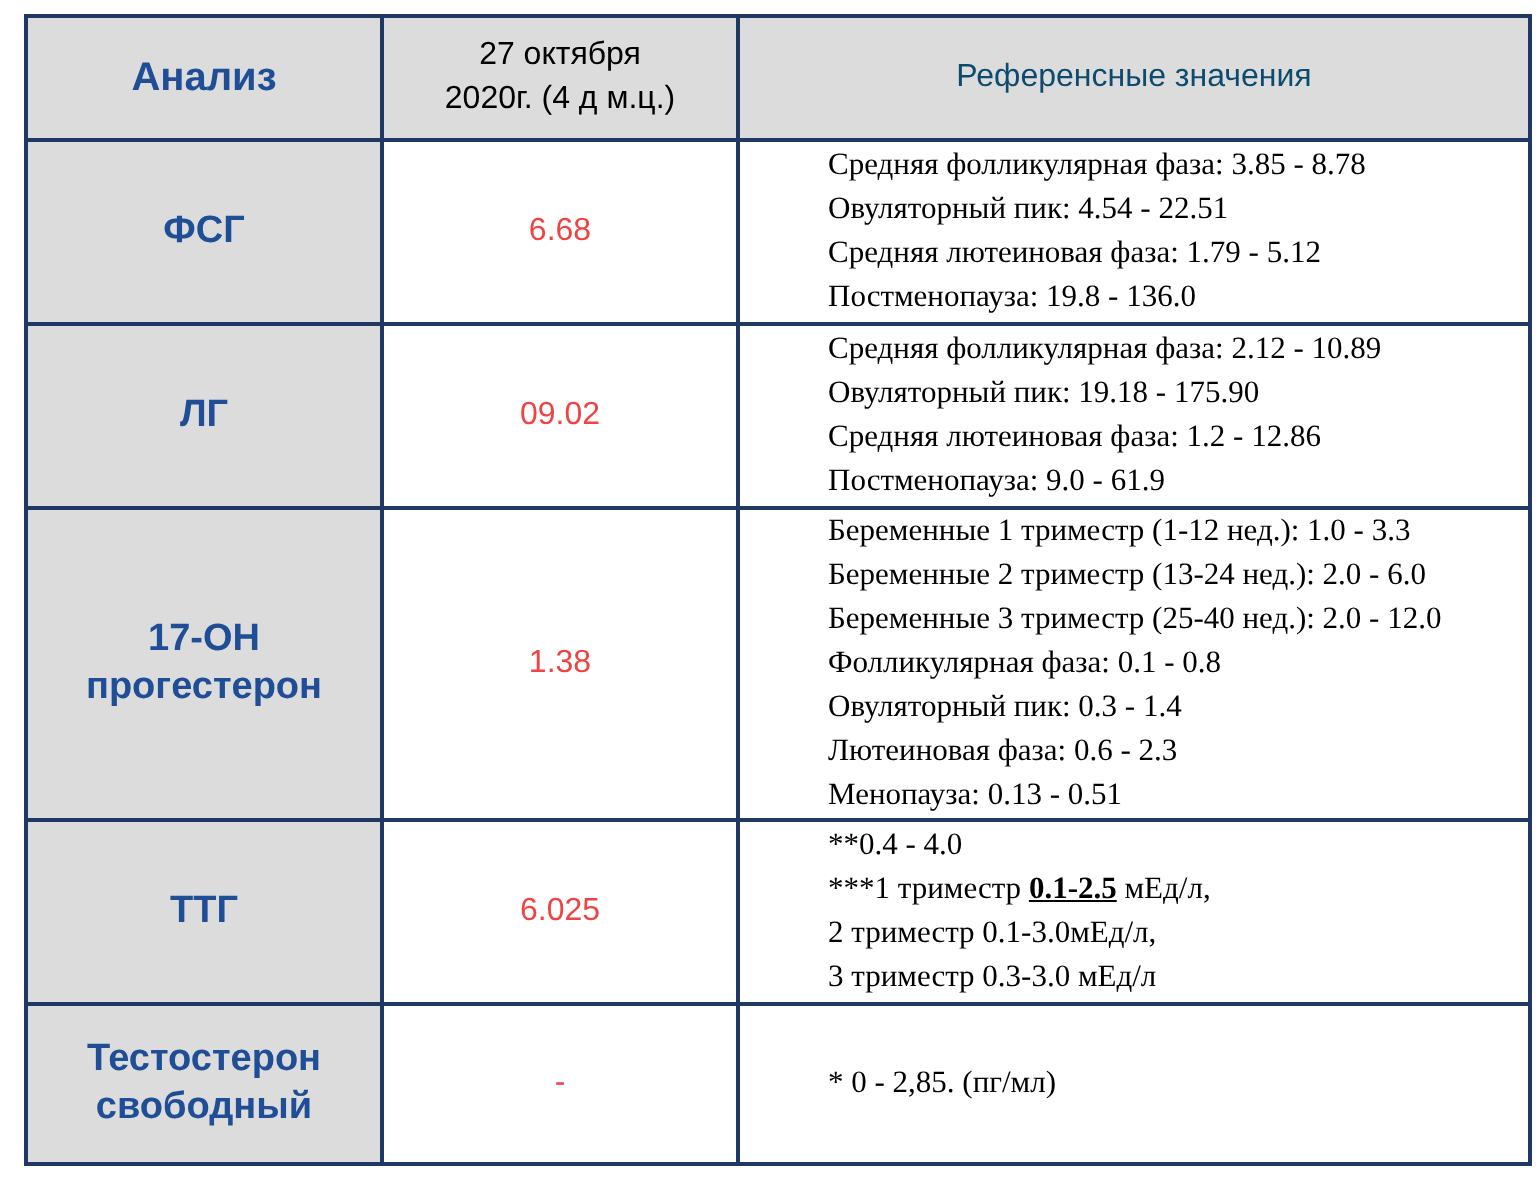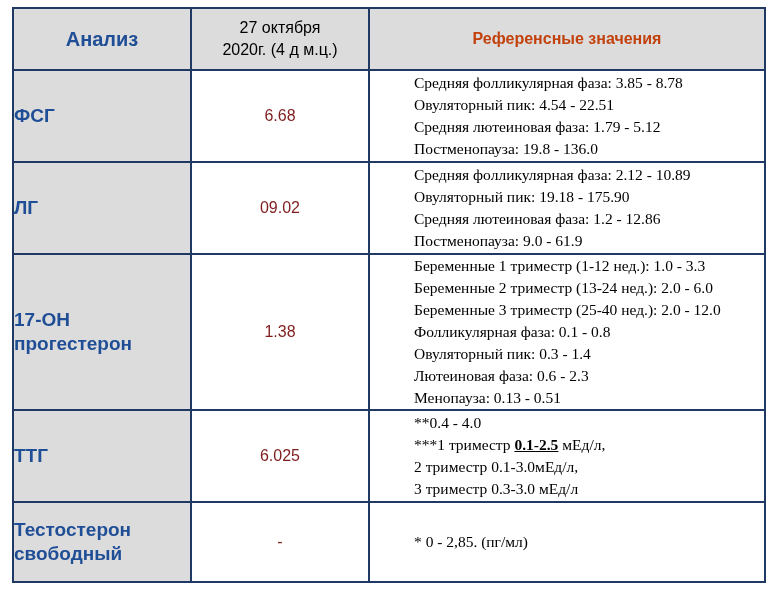--- a/index.html
+++ b/index.html
@@ -49,41 +49,41 @@
     font-weight: bold;
     font-size: 20px;
   }
   .hdr-date {
     color: #000000;
     font-weight: normal;
     font-size: 16px;
     line-height: 1.35;
   }
   .hdr-ref {
-    color: #c2410c;
-    font-weight: bold;
+    color: #0c4a6e;
+    font-weight: normal;
     font-size: 16px;
   }
 
   
   .name-cell {
     background: #dcdcdc;
-    text-align: left;
+    text-align: center;
     color: #1f4e96;
     font-weight: bold;
     font-size: 19px;
     line-height: 1.25;
     padding: 6px 4px;
     box-sizing: border-box;
   }
   
   .value-cell {
     background: #ffffff;
     text-align: center;
-    color: #7f1d1d;
+    color: #ef4444;
     font-size: 16px;
     vertical-align: top;
     padding: 12px 4px 4px 4px;
     box-sizing: border-box;
   }
   
   .ref-cell {
     background: #ffffff;
     color: #000000;
     font-family: "Liberation Serif", serif;

